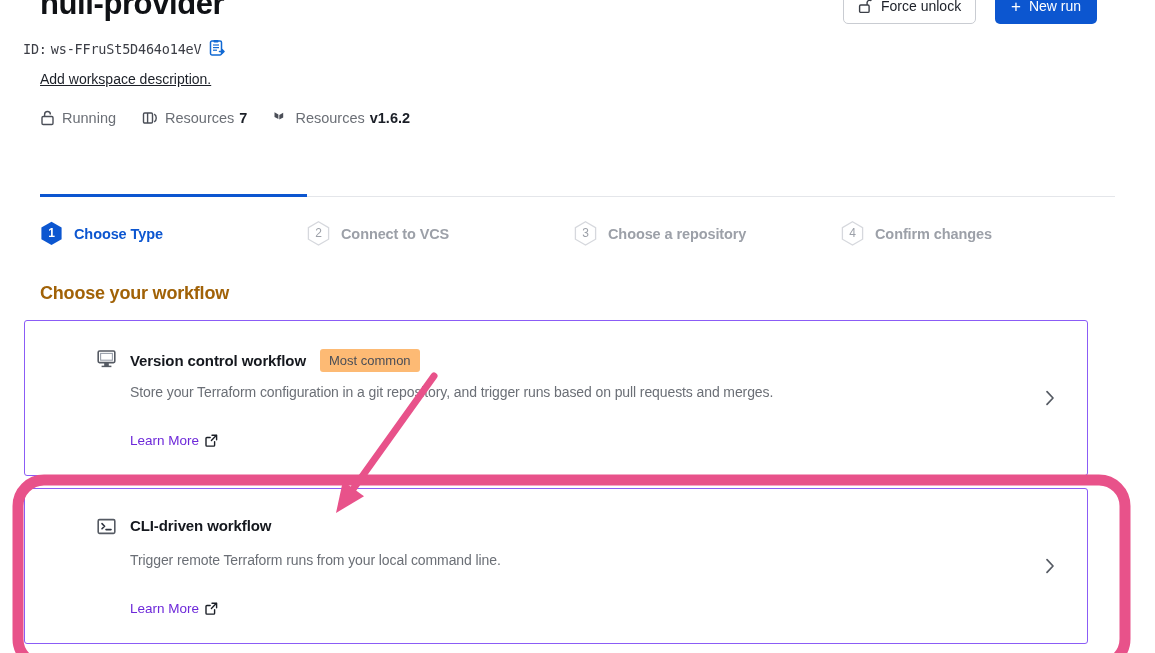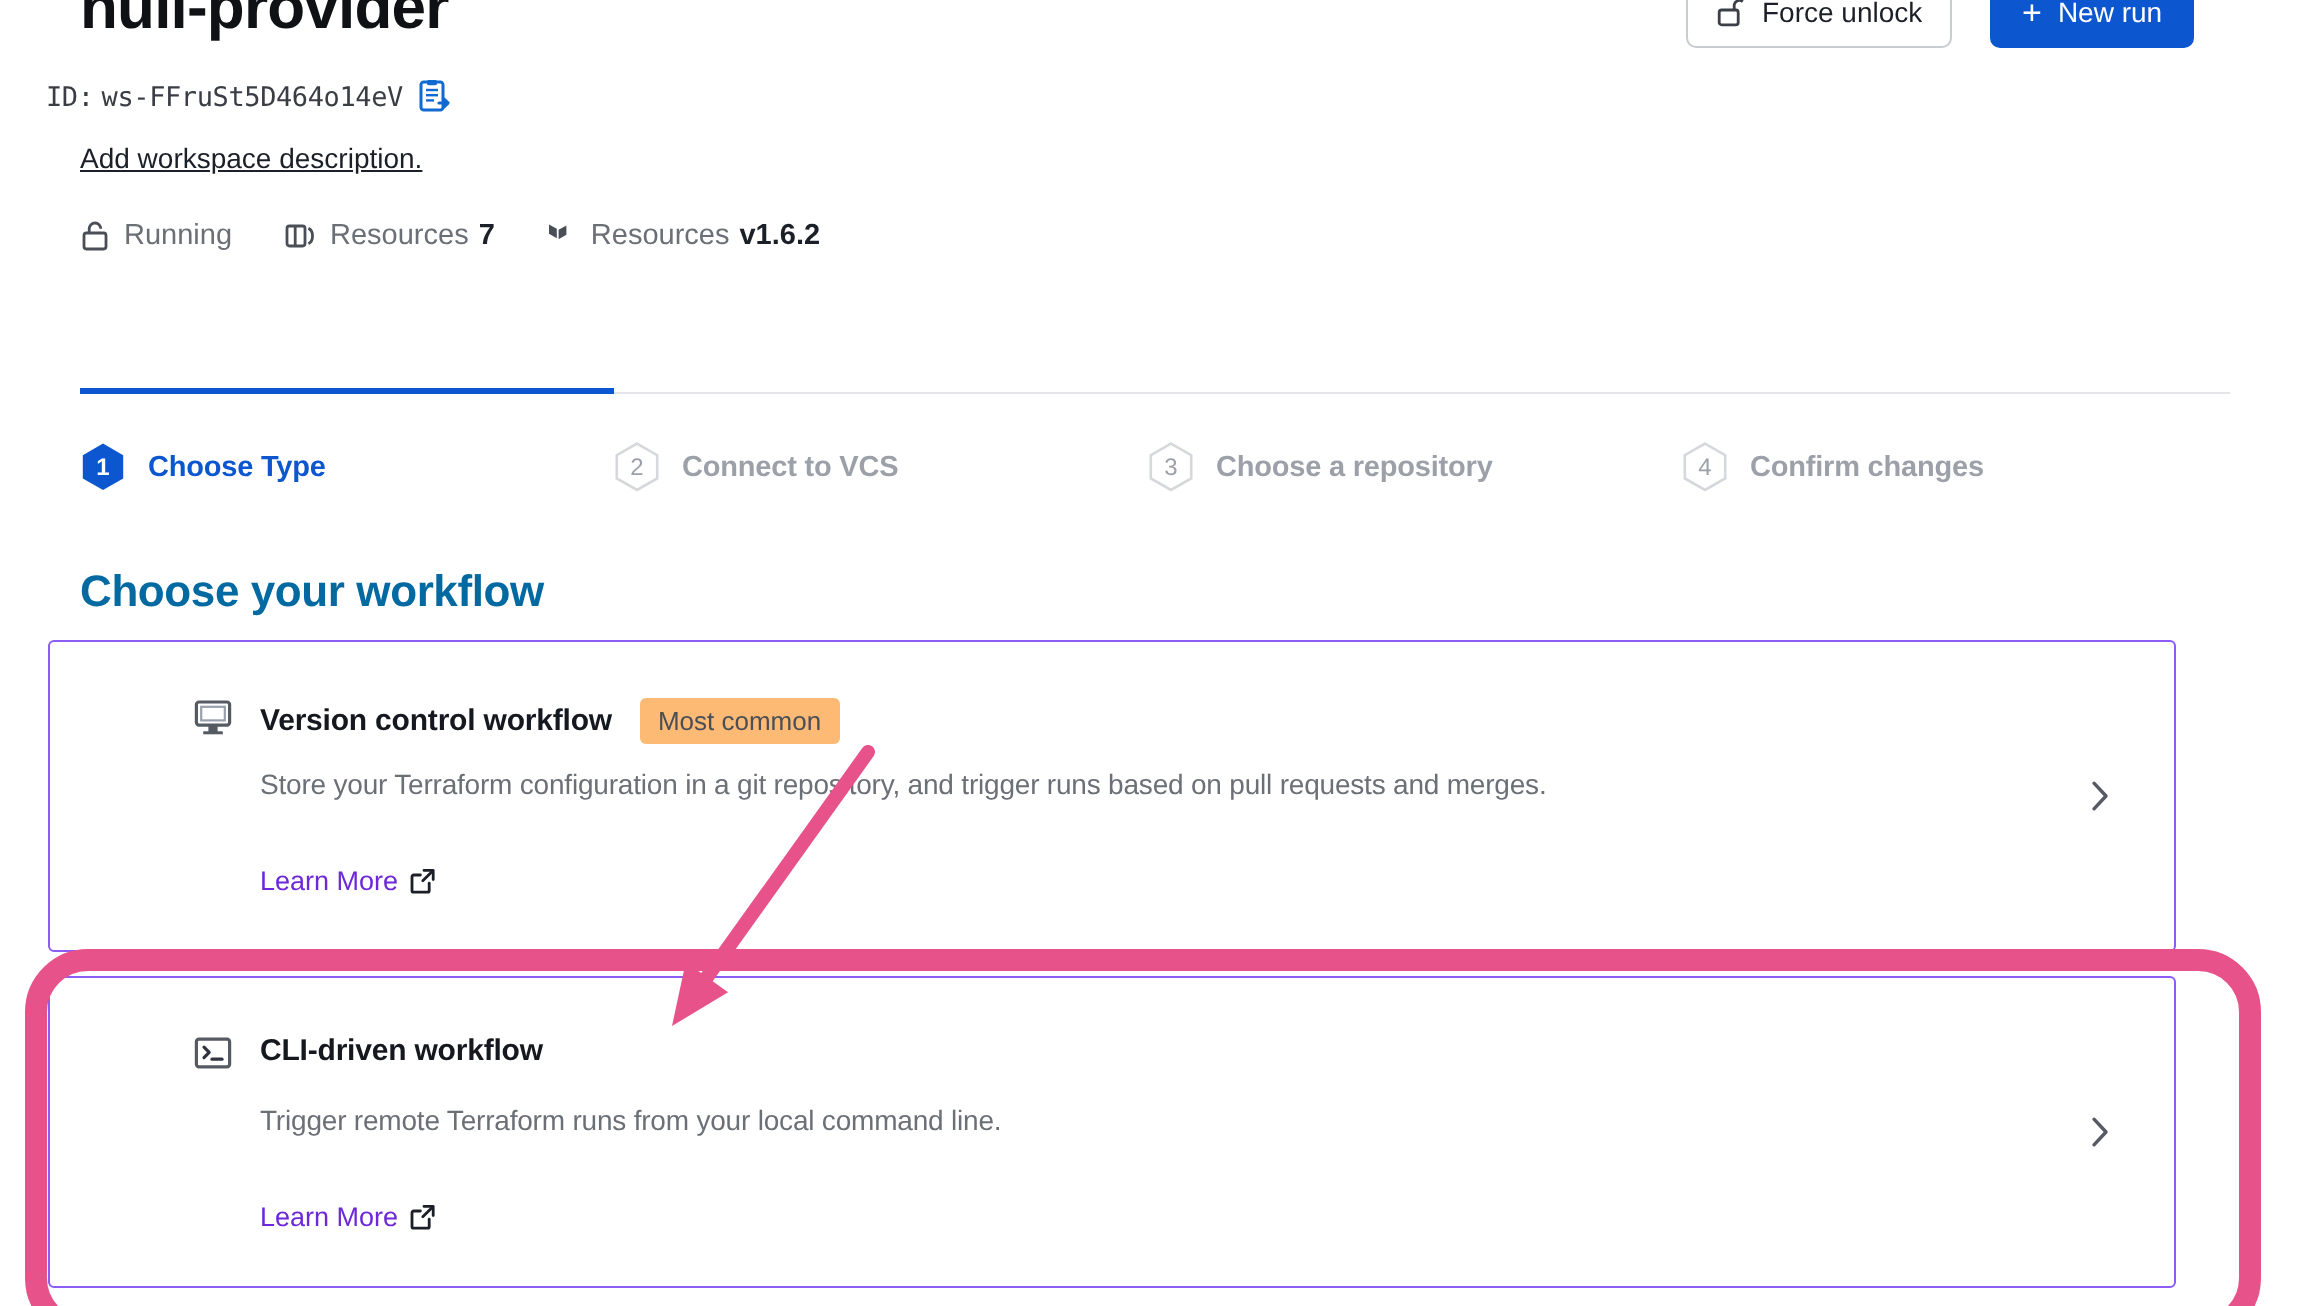--- a/index.html
+++ b/index.html
@@ -82,21 +82,21 @@
   .step-label { font-size: 14.5px; font-weight: 700; color: #9ca0a8; letter-spacing: -0.1px; }
   .step.active .step-label { color: #0c56d0; }
   .step.active::before {
     content: ""; position: absolute; left: 0; right: 0; top: -3px;
     height: 3px; background: #0c56d0;
   }
 
   
   .section-title {
     position: absolute; left: 40px; top: 283px;
-    font-size: 22px; font-weight: 700; color: #0369a1; letter-spacing: -0.2px;
+    font-size: 18px; font-weight: 700; color: #a16207; letter-spacing: -0.2px;
   }
 
   
   .card {
     position: absolute; left: 24px; width: 1064px;
     border: 1px solid #8b5cf6; border-radius: 3px;
     background: #fff; cursor: pointer;
   }
   #card-vcs { top: 320px; height: 156px; }
   #card-cli { top: 488px; height: 156px; }

